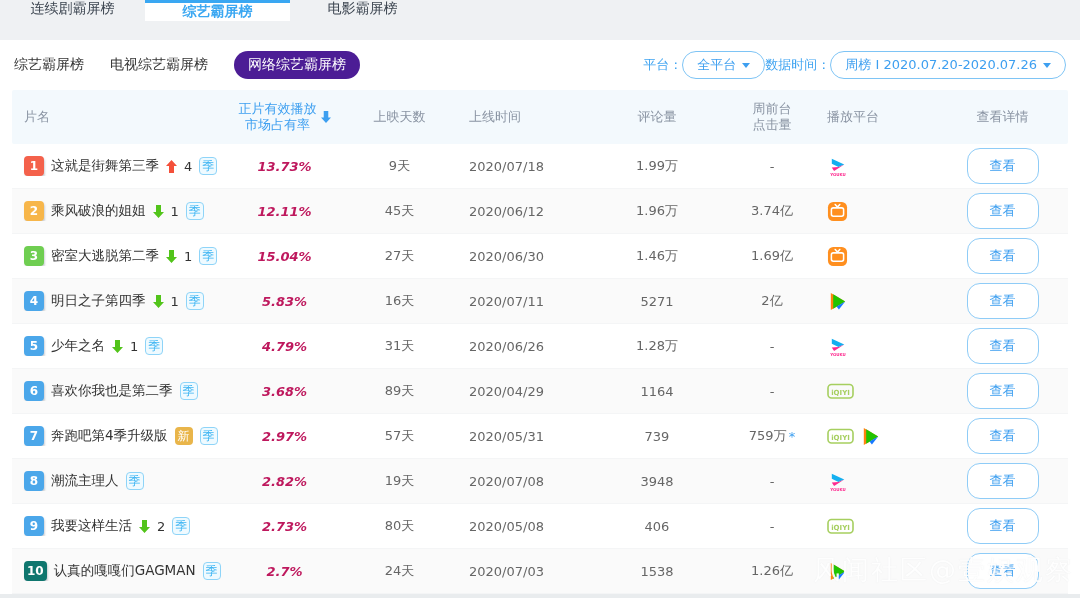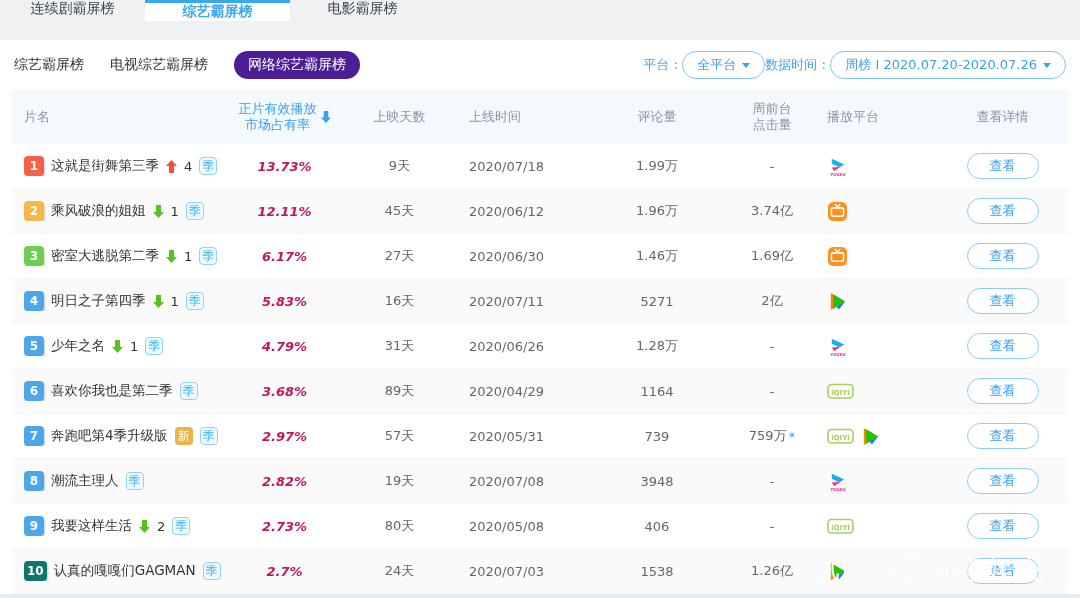--- a/index.html
+++ b/index.html
@@ -44,21 +44,21 @@
   .title { color:#333; font-size:13.5px; }
   .trendnum { color:#333; }
   .badge-season { width:18px; height:18px; border:1px solid #8ed4f8; color:#41b6f3;
                   background:#effaff; border-radius:4px; font-size:12px; display:flex;
                   align-items:center; justify-content:center; }
   .badge-new { width:18px; height:18px; background:#e9b54a; color:#fff; border-radius:4px;
                font-size:12px; display:flex; align-items:center; justify-content:center; }
   .share { color:#be185d; font-weight:bold;font-style:italic; }
   .star { color:#3d9ff0; margin-left:2px; }
   .platcell { gap:6px; }
-  .viewbtn { width:72px; height:26px; border:1px solid #8fccf7; border-radius:13px;
+  .viewbtn { width:72px; height:36px; border:1px solid #8fccf7; border-radius:13px;
              color:#3d9ff0; font-size:13px; background:#fff; display:flex;
              align-items:center; justify-content:center; cursor:pointer; }
   .bottomstrip { height:4px; background:#e9ecee; }
 
   
   .watermark { position:absolute; right:6px; bottom:10px; font-size:27px; letter-spacing:2px;
                color:rgba(255,255,255,.92); z-index:9; pointer-events:none;
                text-shadow:0 0 1px rgba(200,205,210,.35); }
 </style>
 </head>
@@ -170,21 +170,21 @@
         <div class="grid-row row">
           <div class="cell titlecell c-left-pad">
             <span class="rank" style="background:#6fce51">3</span>
             <span class="title">密室大逃脱第二季</span>
             <svg width="11" height="13" viewBox="0 0 11 13">
               <path d="M5.5 13 L0 7 H3 V0 H8 V7 H11 Z" fill="#52c41a"></path>
             </svg>
             <span class="trendnum">1</span>
             <span class="badge-season">季</span>
           </div>
-          <div class="cell c-center share">6.17%</div>
+          <div class="cell c-center share">15.04%</div>
           <div class="cell c-center">27天</div>
           <div class="cell c-left-pad">2020/06/30</div>
           <div class="cell c-center">1.46万</div>
           <div class="cell c-center">1.69亿</div>
           <div class="cell platcell">
             <svg width="21" height="21" viewBox="0 0 22 22">
     <rect x="1" y="1" width="20" height="20" rx="5.5" fill="#ff8f1f"></rect>
     <rect x="4.6" y="7.2" width="12.8" height="8.8" rx="2" fill="none" stroke="#fff" stroke-width="1.6"></rect>
     <path d="M8.6 3.6 L11 6.4 L13.4 3.6" fill="none" stroke="#fff" stroke-width="1.6" stroke-linecap="round"></path>
             </svg>

